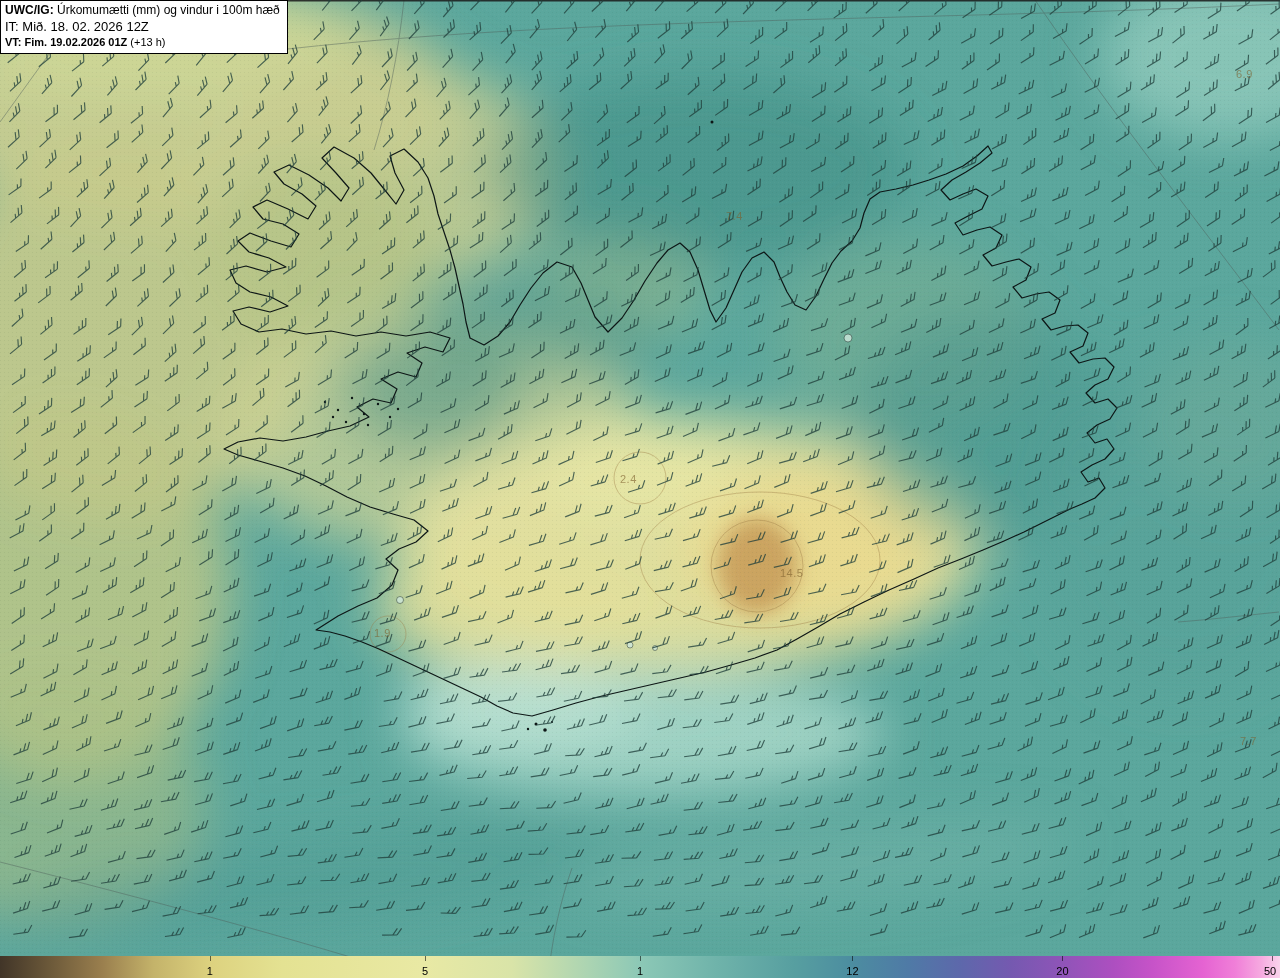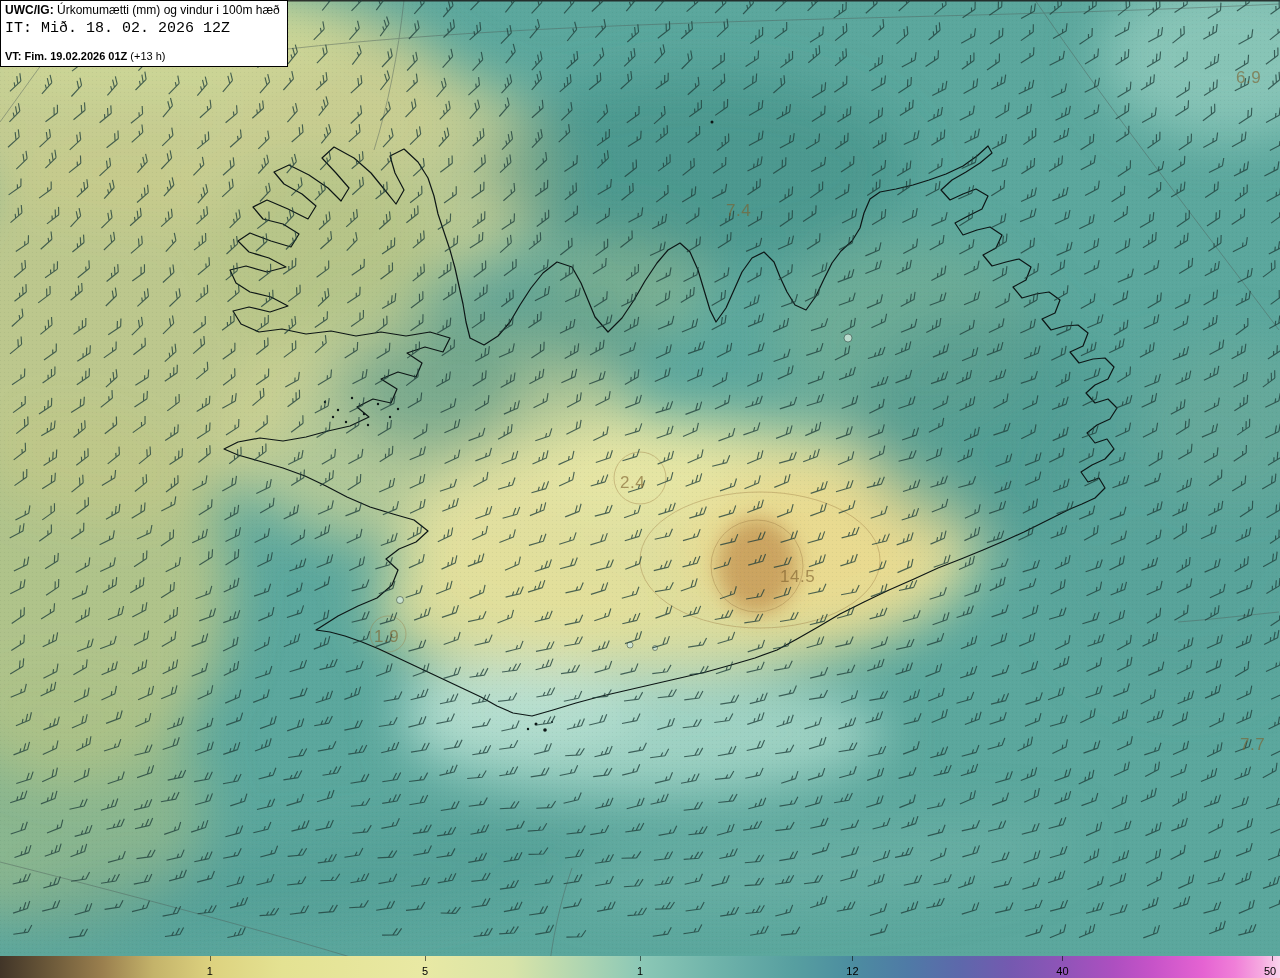--- a/index.html
+++ b/index.html
@@ -9,26 +9,26 @@
   }
   svg.map{position:absolute;left:0;top:0;display:block;}
   
   .titlebox{
     position:absolute;left:0;top:0;z-index:10;background:#fff;
     border:1px solid #000;padding:2px 7px 3px 4px;line-height:1.3;color:#000;
     white-space:nowrap;
   }
   .t1{font-size:12px;}
   .t1 .b{font-weight:bold;}
-  .t2{font-size:15px;font-family:Liberation Mono, monospace;}
-  .t3{font-size:11px;margin-top:11px;}
+  .t2{font-size:13px;}
+  .t3{font-size:11px;}
   .t3 .b{font-weight:bold;}
   
   .anno{
-    position:absolute;font-size:17px;color:rgba(125,95,45,.62);
+    position:absolute;font-size:11px;color:rgba(125,95,45,.62);
     z-index:4;pointer-events:none;letter-spacing:.5px;
   }
   
   .colorbar{position:absolute;left:0;bottom:0;width:1280px;height:22px;z-index:8;}
   .cb-grad{
     position:absolute;left:0;top:0;right:0;bottom:0;
     background:linear-gradient(to right,
       #413528 0%, #6d5a3a 4%, #9a7f4e 8%, #c4b36a 12%, #ddd27f 16.5%,
       #e4e292 22%, #e9e9a4 33%, #d9e4a8 40%, #abd4b2 46%, #8cc8b6 50%,
       #6fb3aa 56%, #579fa0 62%, #4c8da0 66.5%, #4f7aa6 71%, #5d68ab 75%,
@@ -1622,35 +1622,35 @@
       <span>Úrkomumætti (mm) og vindur i 100m hæð</span>
     </div>
     <div class="t2">IT: Mið. 18. 02. 2026 12Z</div>
     <div class="t3">
       <span class="b">VT: Fim. 19.02.2026 01Z</span>
       <span>(+13 h)</span>
     </div>
   </div>
 
   <div class="anno" style="left:1236px;top:68px">6.9</div>
-  <div class="anno" style="left:726px;top:201px">7.4</div>
+  <div class="anno" style="left:726px;top:210px">7.4</div>
   <div class="anno" style="left:620px;top:473px">2.4</div>
   <div class="anno" style="left:780px;top:567px">14.5</div>
   <div class="anno" style="left:1240px;top:735px">7.7</div>
   <div class="anno" style="left:374px;top:627px">1.9</div>
 
   <div class="colorbar">
     <div class="cb-grad"></div>
     <div class="cb-tick" style="left:16.4%"></div>
     <div class="cb-tick" style="left:33.2%"></div>
     <div class="cb-tick" style="left:50%"></div>
     <div class="cb-tick" style="left:66.6%"></div>
     <div class="cb-tick" style="left:83%"></div>
     <div class="cb-tick" style="left:99.4%"></div>
     <span class="cb-label" style="left:16.4%">1</span>
     <span class="cb-label" style="left:33.2%">5</span>
     <span class="cb-label" style="left:50%">1</span>
     <span class="cb-label" style="left:66.6%">12</span>
-    <span class="cb-label" style="left:83%">40</span>
+    <span class="cb-label" style="left:83%">20</span>
     <span class="cb-label last" style="left:99.7%">50</span>
   </div>
 
 </div>
 
 </body></html>

